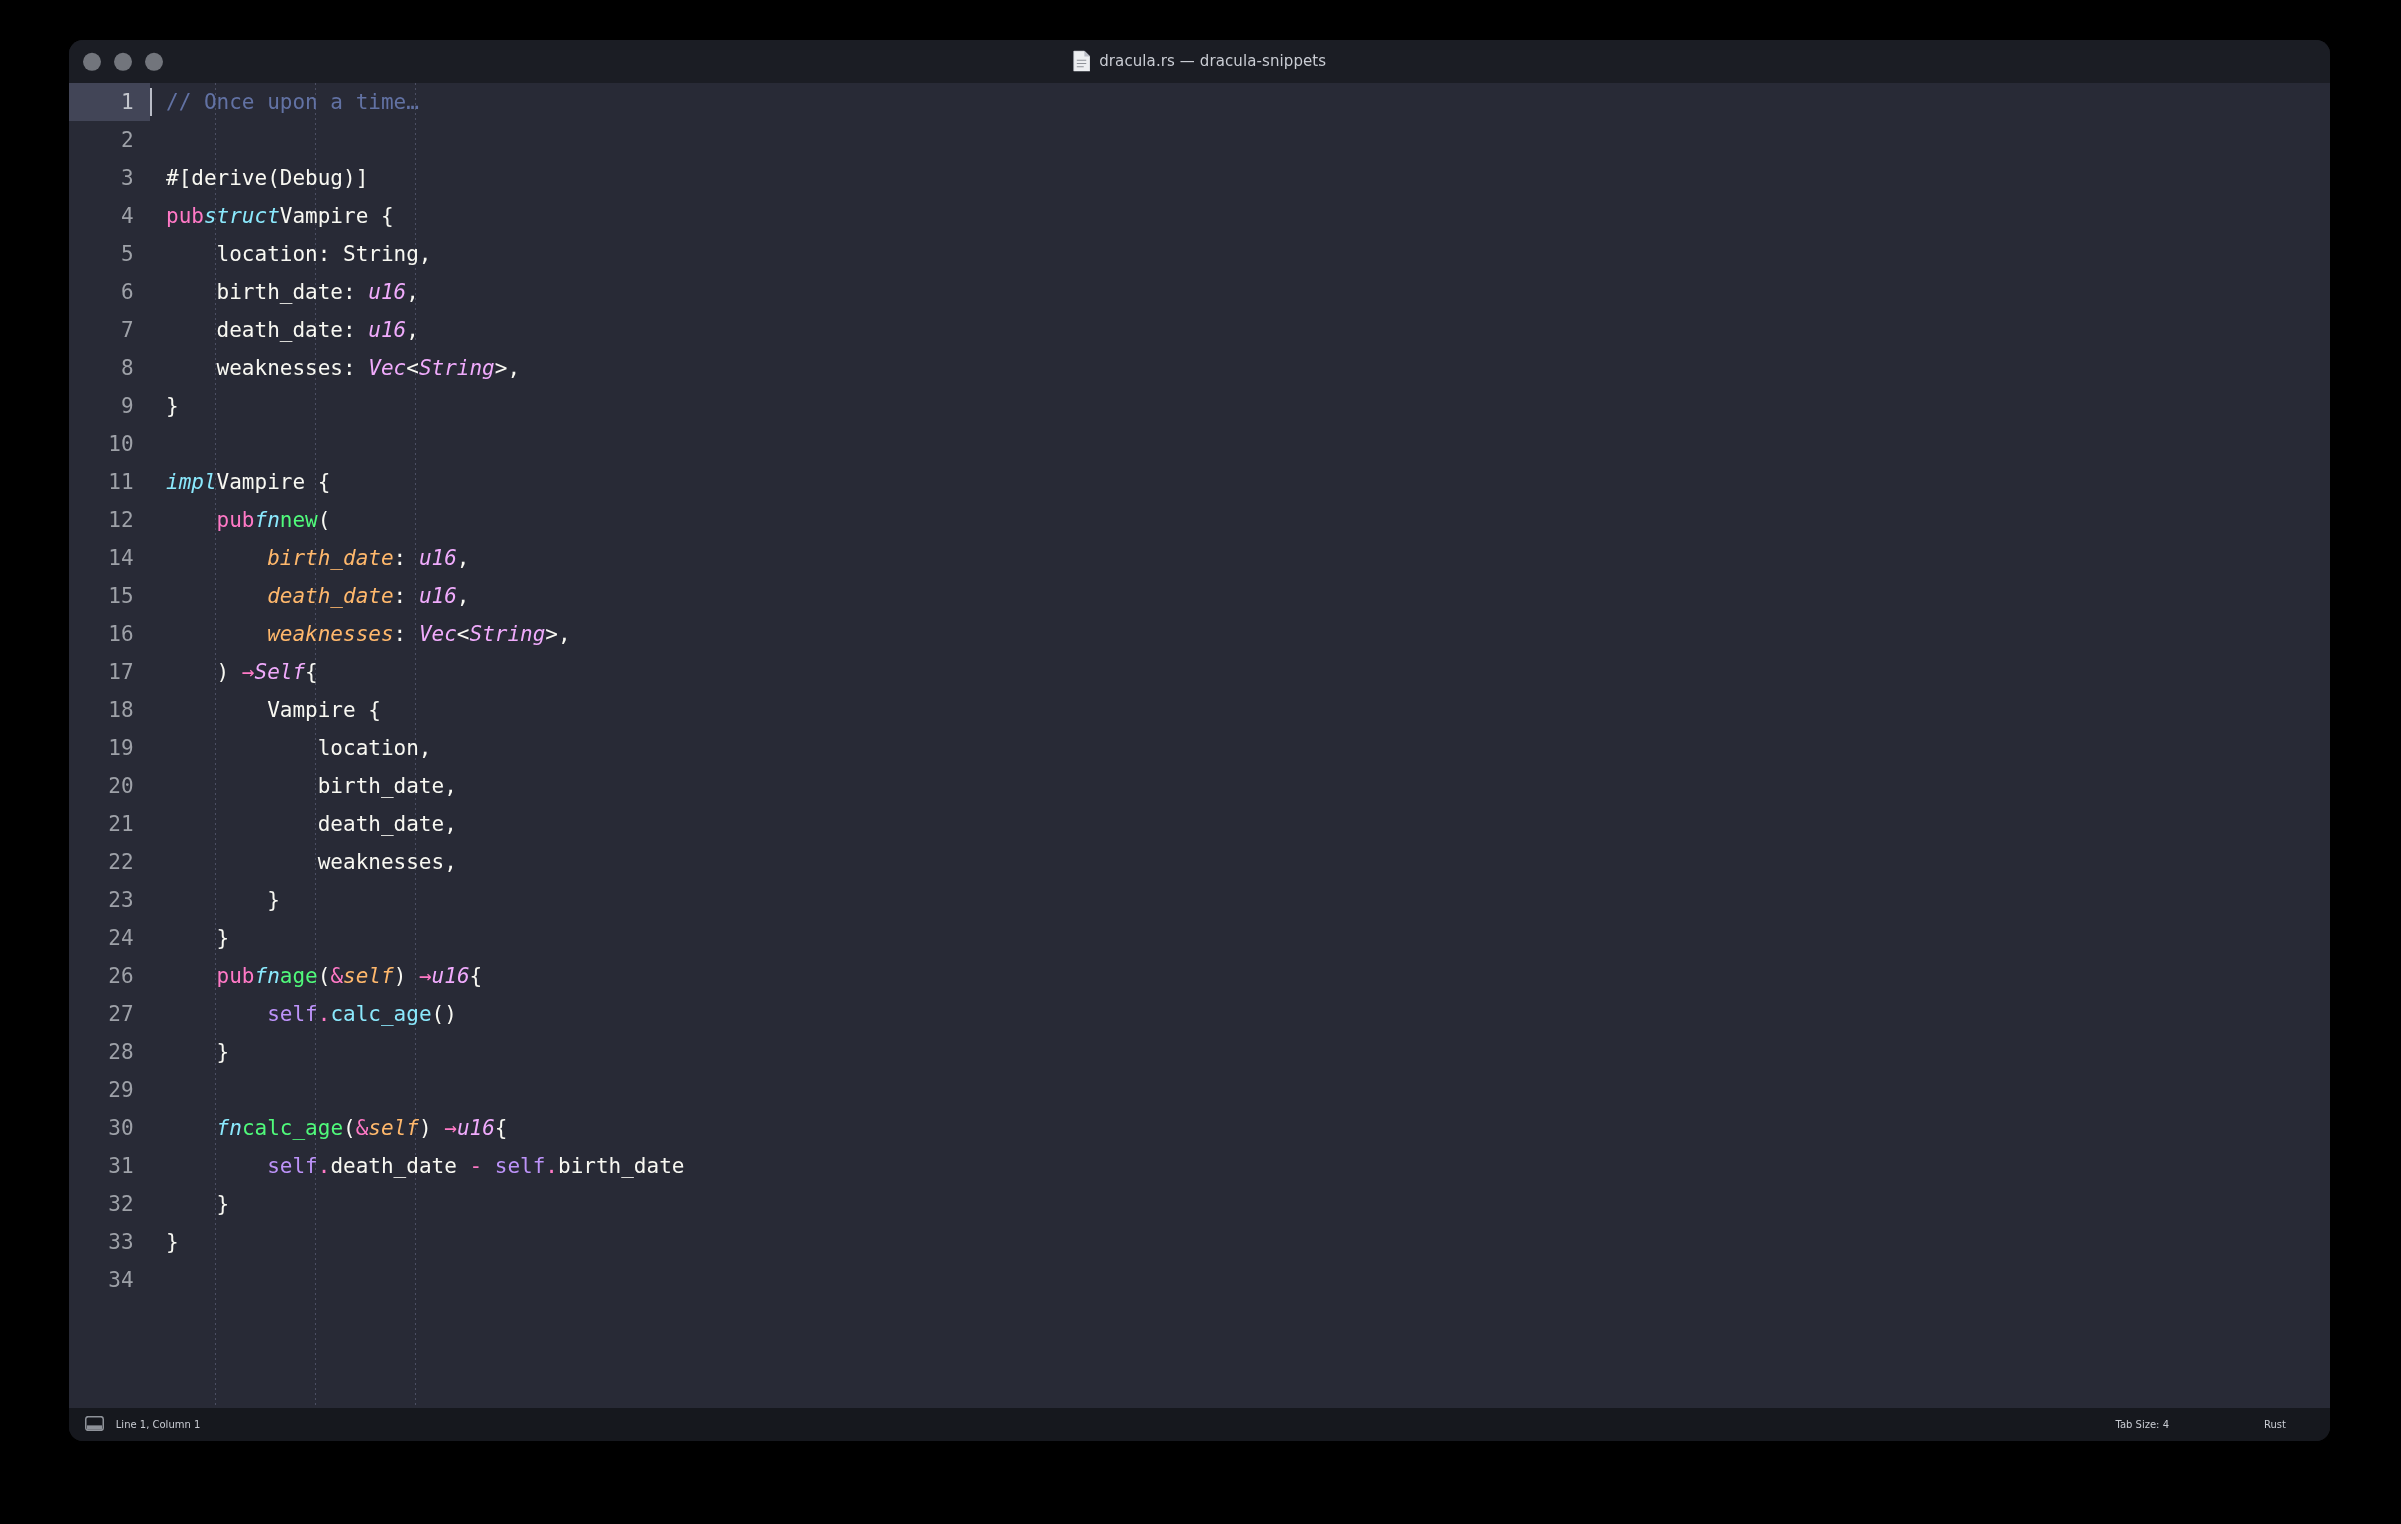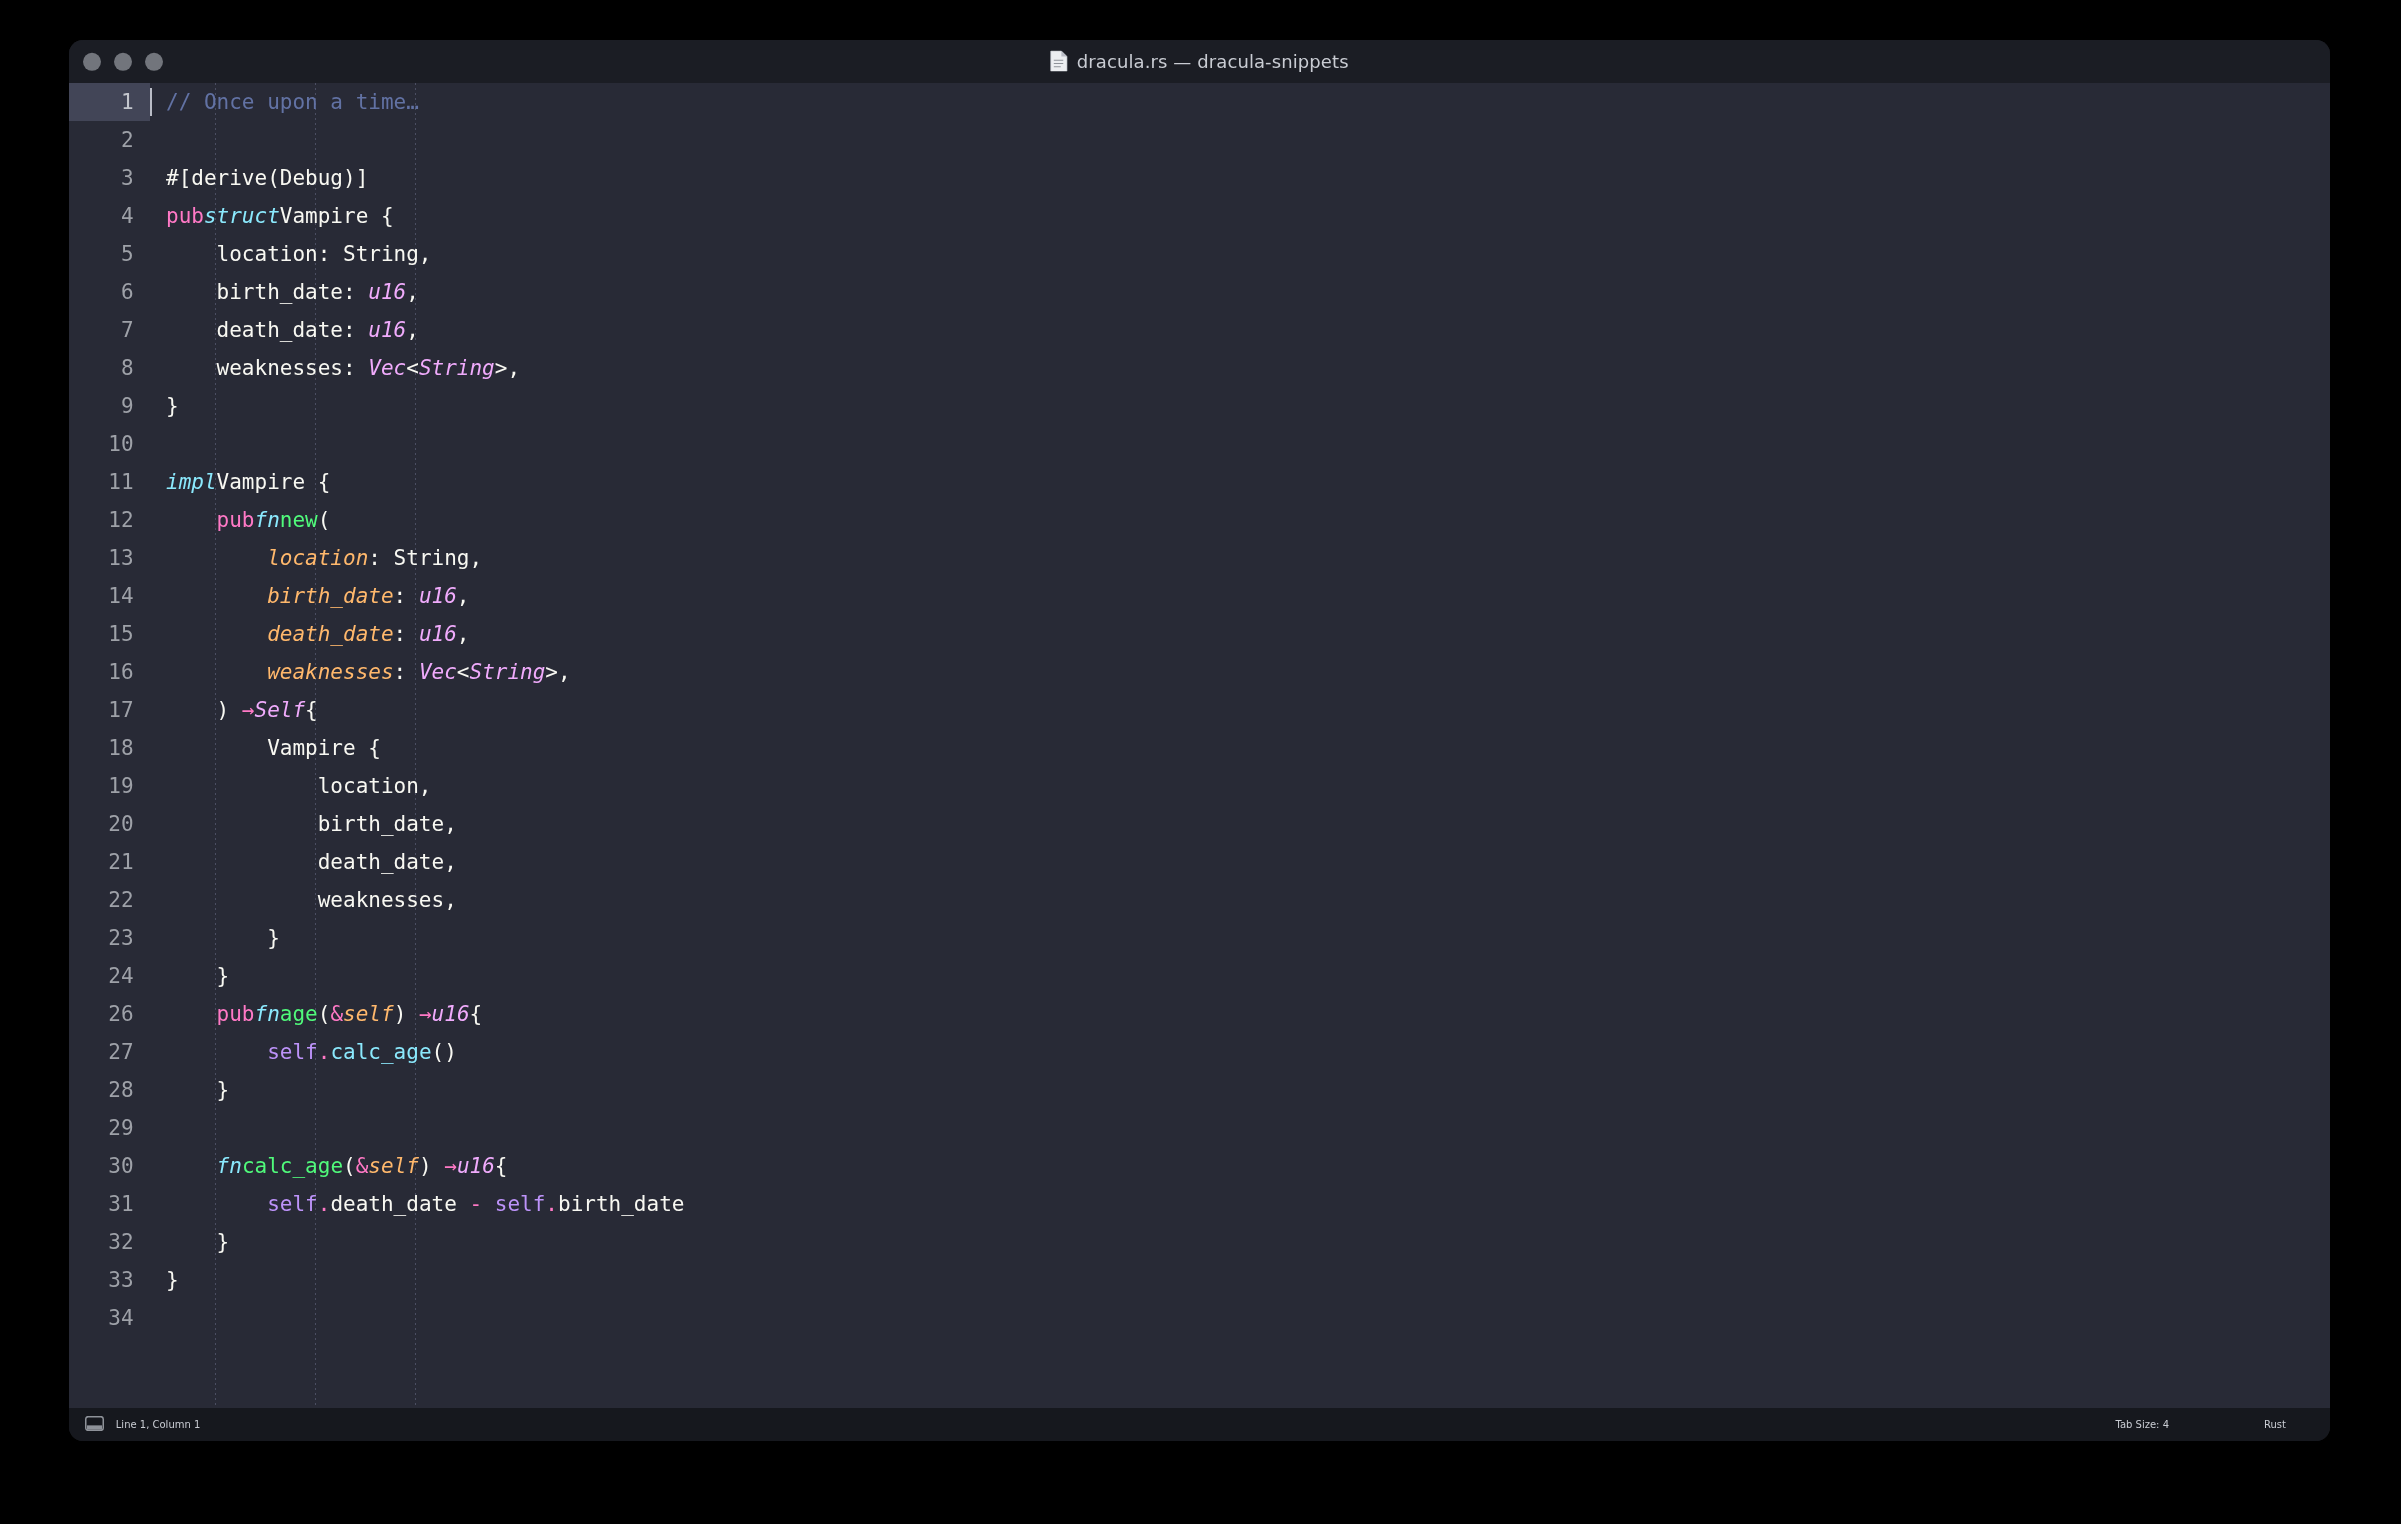--- a/index.html
+++ b/index.html
@@ -56,21 +56,21 @@
     transform: translateY(-50%);
     display: flex;
     align-items: center;
     justify-content: center;
     gap: 8.8px;
     pointer-events: none;
   }
   #doc-icon { display: block; }
   #title-text {
     color: #c9ccd3;
-    font-size: 18px;
+    font-size: 15px;
     letter-spacing: 0.1px;
     white-space: nowrap;
   }
 
   
   #tabbar {
     position: relative;
     height: 40px;
     flex: 0 0 40px;
     background: #16181e;
@@ -319,24 +319,20 @@
     <div class="row">
       <div class="gutter">11</div>
       <div class="code"><span class="kwi">impl</span> <span class="pl">Vampire {</span></div>
     </div>
 
     <div class="row">
       <div class="gutter">12</div>
       <div class="code"><span class="pl">    </span><span class="kw">pub</span> <span class="kwi">fn</span> <span class="fn">new</span><span class="pl">(</span></div>
     </div>
 
-    <div class="row">
-      <div class="gutter">13</div>
-      <div class="code"><span class="pl">        </span><span class="par">location</span><span class="pl">: String,</span></div>
-    </div>
 
     <div class="row">
       <div class="gutter">14</div>
       <div class="code"><span class="pl">        </span><span class="par">birth_date</span><span class="pl">: </span><span class="typ">u16</span><span class="pl">,</span></div>
     </div>
 
     <div class="row">
       <div class="gutter">15</div>
       <div class="code"><span class="pl">        </span><span class="par">death_date</span><span class="pl">: </span><span class="typ">u16</span><span class="pl">,</span></div>
     </div>

